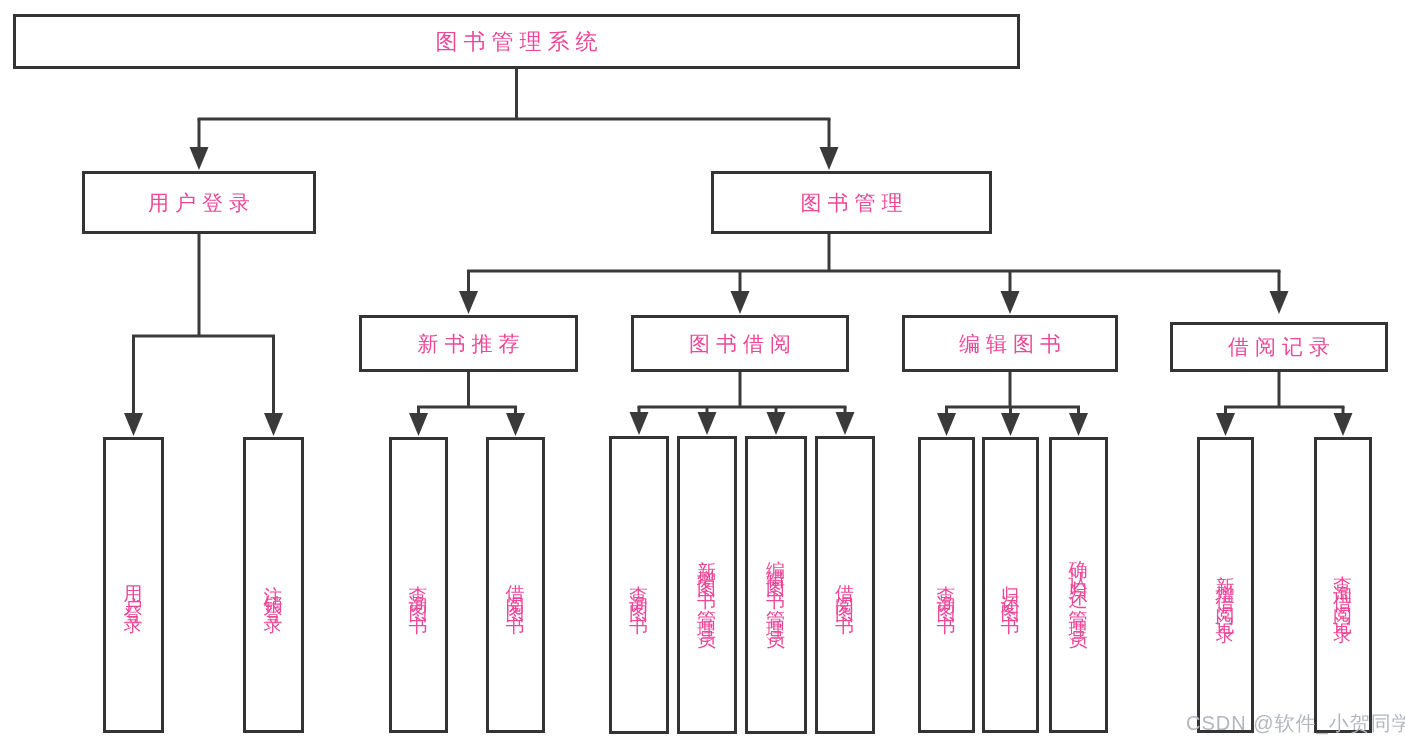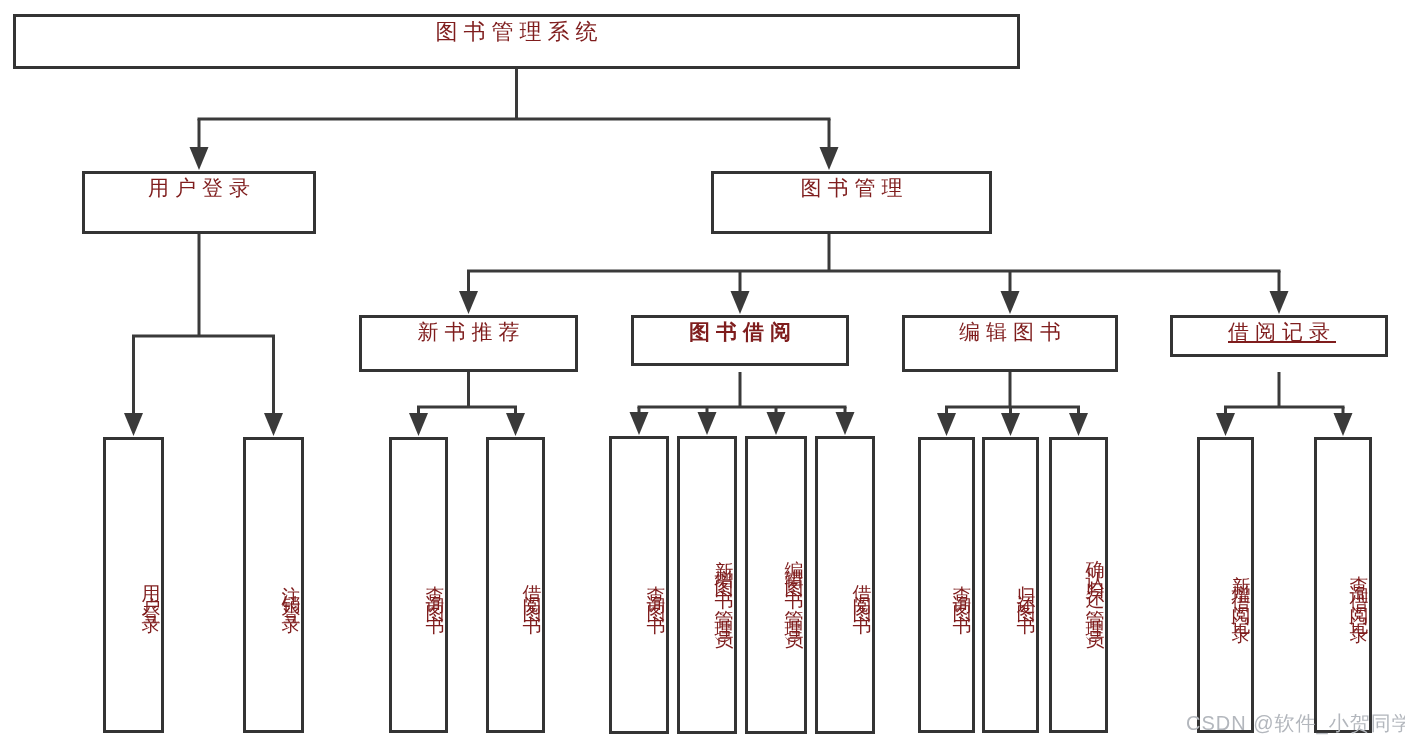--- a/index.html
+++ b/index.html
@@ -16,22 +16,23 @@
     left: 0; top: 0;
     width: 1405px; height: 747px;
     pointer-events: none;
   }
   .node {
     position: absolute;
     background: #ffffff;
     border: 3px solid #343434;
     box-sizing: border-box;
     display: flex;
+    align-items: center;
     justify-content: center;
-    color: #7f1d1d;
+    color: #ec4899;
     z-index: 2;
   }
   .node.h { font-size: 21px; letter-spacing: 6px; white-space: nowrap; }
   .node.h .lbl { transform: translateX(3px); } 
   .node.root-box { font-size: 22px; }
   .node.v {
     writing-mode: vertical-rl;
     text-orientation: mixed;
     font-size: 19px;
     letter-spacing: 10px;
@@ -125,21 +126,21 @@
       </div>
       <div class="node h" style="left: 359px; top: 315px; width: 219px; height: 57px;">
         <span class="lbl">新书推荐</span>
       </div>
       <div class="node v" style="left: 389px; top: 437px; width: 59px; height: 296px;">
         <span class="lbl">查询图书</span>
       </div>
       <div class="node v" style="left: 486px; top: 437px; width: 59px; height: 296px;">
         <span class="lbl">借阅图书</span>
       </div>
-      <div class="node h" style="left: 631px; top: 315px; width: 218px; height: 51px; font-weight: bold;">
+      <div class="node h" style="left: 631px; top: 315px; width: 218px; height: 57px;">
         <span class="lbl">图书借阅</span>
       </div>
       <div class="node v" style="left: 609px; top: 436px; width: 60px; height: 298px;">
         <span class="lbl">查询图书</span>
       </div>
       <div class="node v" style="left: 677px; top: 436px; width: 60px; height: 298px;">
         <span class="lbl">新增图书（管理员）</span>
       </div>
       <div class="node v" style="left: 745px; top: 436px; width: 62px; height: 298px;">
         <span class="lbl">编辑图书（管理员）</span>
@@ -152,21 +153,21 @@
       </div>
       <div class="node v" style="left: 918px; top: 437px; width: 57px; height: 296px;">
         <span class="lbl">查询图书</span>
       </div>
       <div class="node v" style="left: 982px; top: 437px; width: 57px; height: 296px;">
         <span class="lbl">归还图书</span>
       </div>
       <div class="node v" style="left: 1049px; top: 437px; width: 59px; height: 296px;">
         <span class="lbl">确认归还（管理员）</span>
       </div>
-      <div class="node h" style="left: 1170px; top: 315px; width: 218px; height: 42px; text-decoration: underline;">
+      <div class="node h" style="left: 1170px; top: 322px; width: 218px; height: 50px;">
         <span class="lbl">借阅记录</span>
       </div>
       <div class="node v" style="left: 1197px; top: 437px; width: 57px; height: 296px;">
         <span class="lbl">新增借阅记录</span>
       </div>
       <div class="node v" style="left: 1314px; top: 437px; width: 58px; height: 296px;">
         <span class="lbl">查询借阅记录</span>
       </div>
     </div>
   <div class="watermark">CSDN @软件_小贺同学</div>

